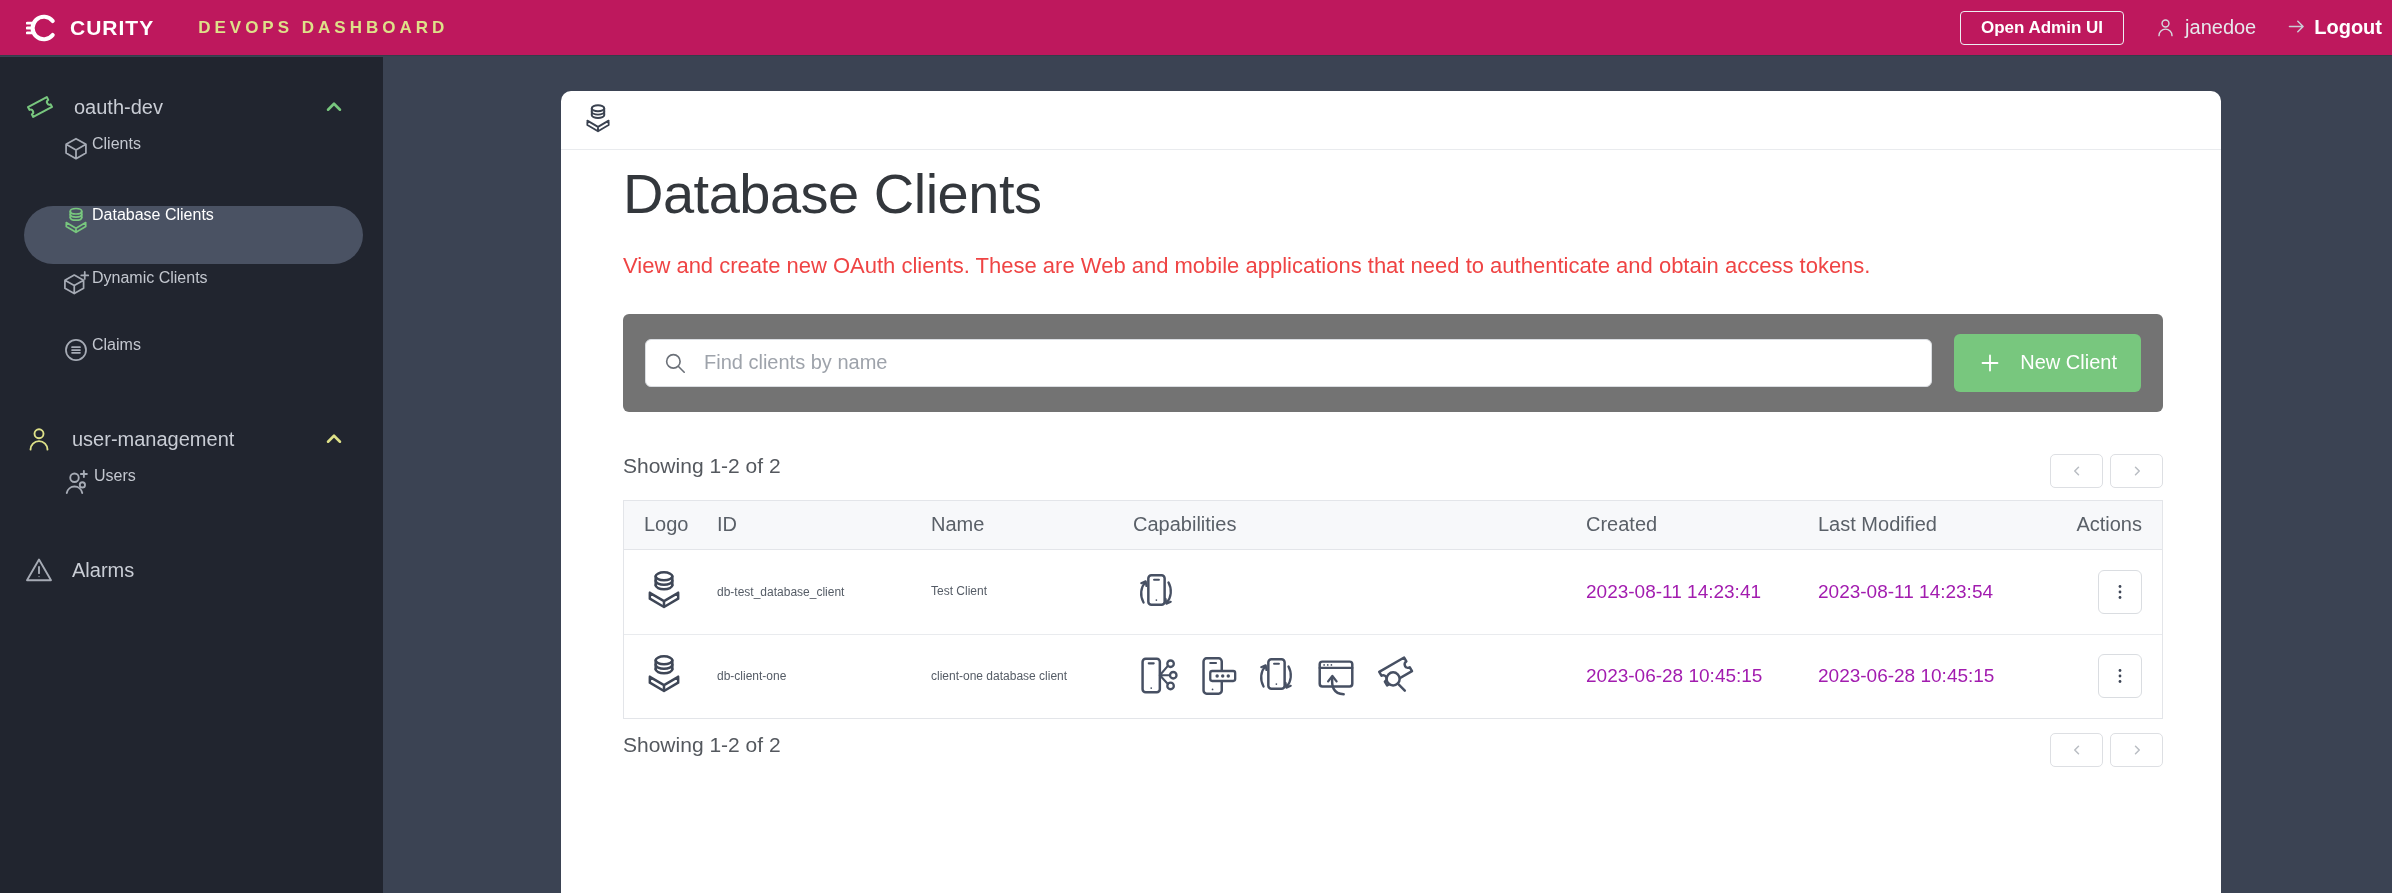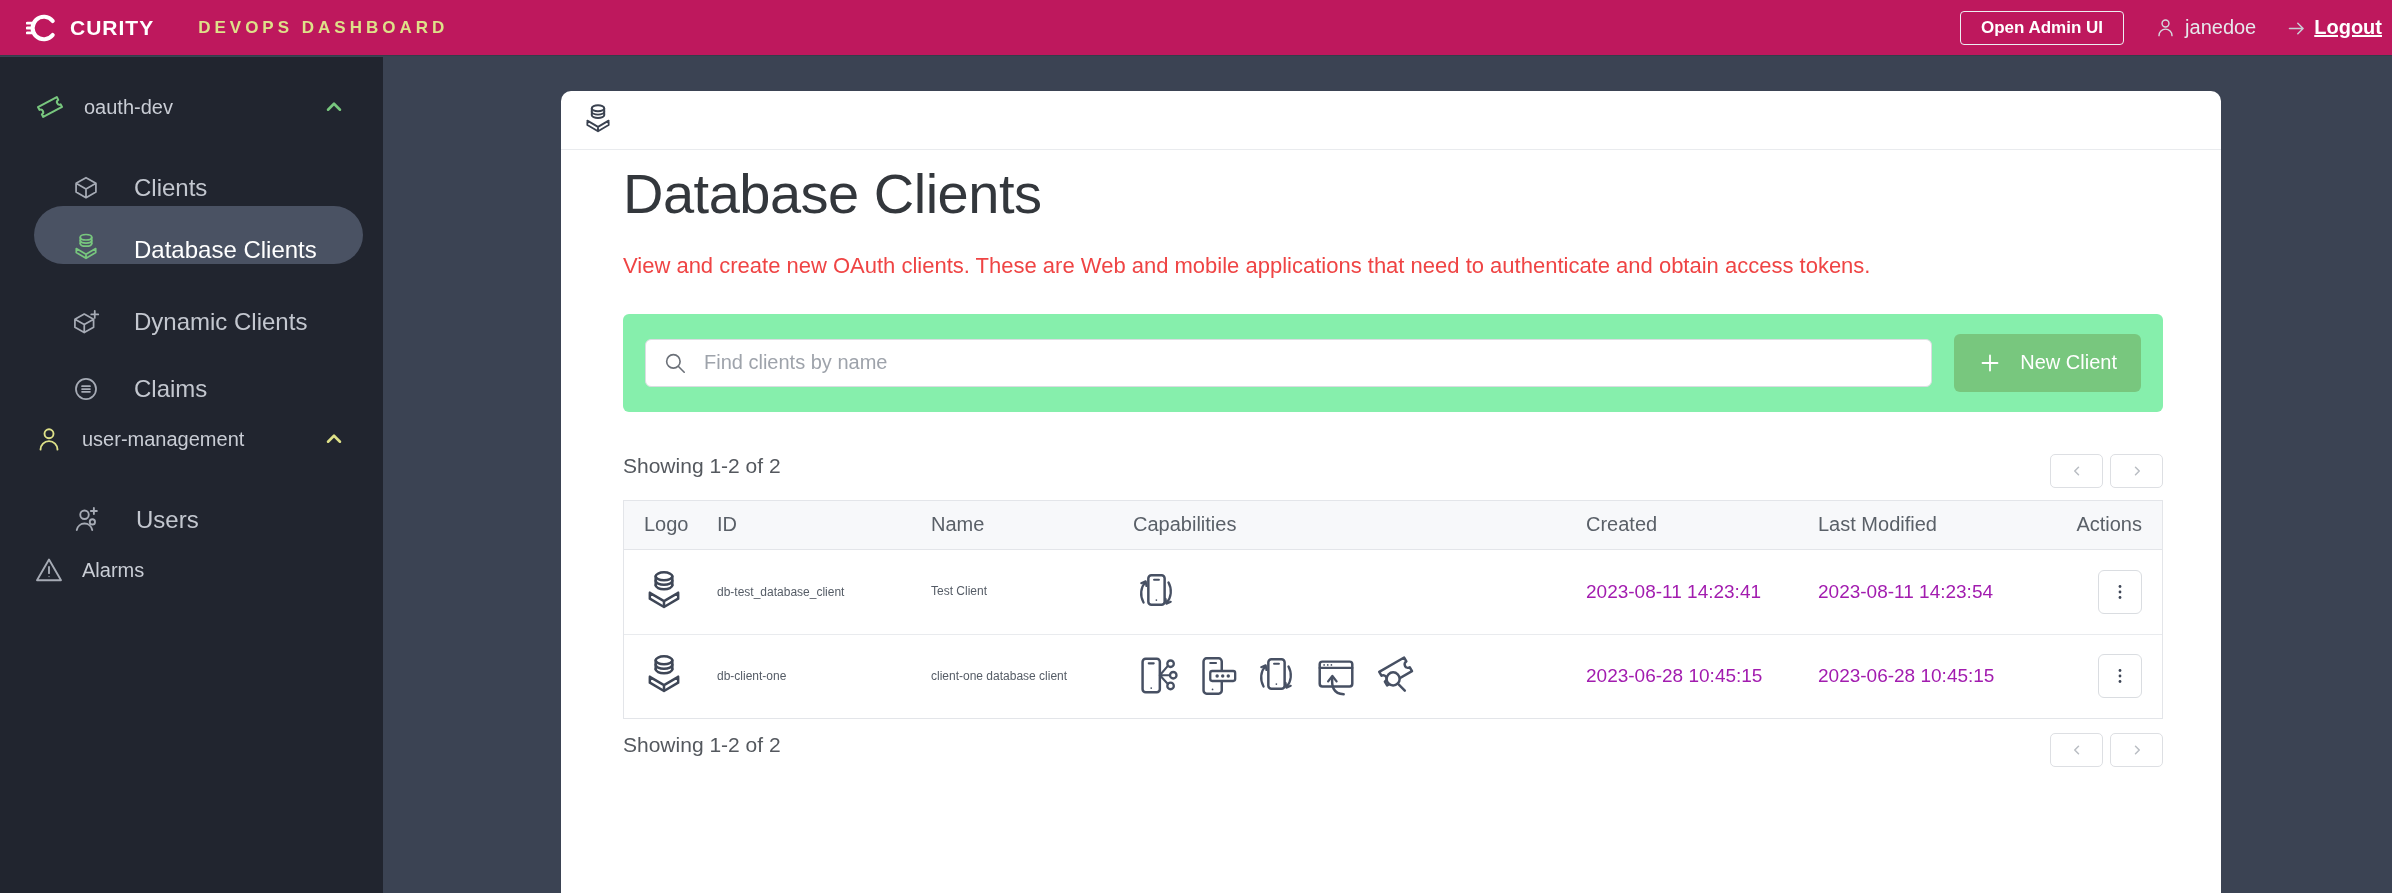--- a/index.html
+++ b/index.html
@@ -7,46 +7,46 @@
   svg.icon{fill:none;stroke:currentColor;stroke-width:1.5;stroke-linecap:round;stroke-linejoin:round;display:block;}
 
   
   .topbar{position:fixed;left:0;top:0;width:2392px;height:56px;background:#be185d;display:flex;align-items:center;padding:0 10px 0 26px;border-bottom:1px solid #363C4A;z-index:5;}
   .brand{display:flex;align-items:center;gap:10px;}
   .brand-name{color:#FFFFFF;font-size:21px;font-weight:bold;letter-spacing:1px;}
   .app-title{margin-left:44px;color:#DEE189;font-size:17px;font-weight:bold;letter-spacing:4px;}
   .topbar-right{margin-left:auto;display:flex;align-items:center;gap:30px;}
   .btn-admin{height:34px;padding:0 20px;background:transparent;border:1px solid #EDEFF2;border-radius:4px;color:#FFFFFF;font-size:17px;font-weight:bold;font-family:inherit;cursor:pointer;}
   .user-chip{display:flex;align-items:center;gap:8px;color:#E6E8EC;font-size:20px;}
-  .logout{display:flex;align-items:flex-end;gap:7px;color:#FFFFFF;font-size:20px;font-weight:bold;cursor:pointer;text-decoration:underline;}
+  .logout{display:flex;align-items:flex-start;gap:7px;color:#FFFFFF;font-size:20px;font-weight:bold;cursor:pointer;}
   .logout .icn{color:#C9CDD5;}
 
   
-  .sidebar{position:fixed;left:0;top:57px;bottom:0;width:383px;background:#21252F;padding-top:22px;padding-left:10px;}
+  .sidebar{position:fixed;left:0;top:57px;bottom:0;width:383px;background:#21252F;padding-top:22px;}
   .side-head{height:56px;display:flex;align-items:center;gap:18px;padding:0 36px 0 24px;color:#C9CDD5;font-size:20px;cursor:pointer;}
   .side-head .chev{margin-left:auto;}
   .side-list{list-style:none;margin:0;padding:0;}
-  .side-item{height:67px;display:flex;align-items:flex-end;gap:34px;padding-left:62px;color:#C3C7CF;font-size:24px;cursor:pointer;}
+  .side-item{height:67px;display:flex;align-items:flex-start;gap:2px;padding-left:62px;color:#C3C7CF;font-size:16px;cursor:pointer;}
   .side-item .icn{color:#A6ABB5;}
   .side-item.selected{height:58px;margin:4px 20px 5px 24px;padding-left:38px;background:#4A5263;border-radius:29px;color:#FFFFFF;}
   .side-item.selected .icn{color:#78C77E;}
   .green{color:#78C77E;}
   .yellow{color:#DEE189;}
   .gray{color:#A6ABB5;}
   .mt8{margin-top:8px;}
 
   
   .content{position:fixed;left:383px;top:56px;right:0;bottom:0;background:#3B4353;padding:35px 171px 0 178px;}
   .card{height:100%;background:#FFFFFF;border-radius:10px 10px 0 0;overflow:hidden;}
   .card-head{height:59px;display:flex;align-items:center;padding-left:22px;border-bottom:1px solid #E9EBEE;color:#3A4250;}
   .card-body{padding:0 58px 0 62px;}
   h1.page-title{margin:12px 0 0;font-size:56px;font-weight:400;color:#33373C;letter-spacing:-0.5px;line-height:1.15;}
   .desc{margin:26px 0 0;font-size:22px;color:#ef4444;line-height:1.3;}
 
-  .search-panel{margin-top:33px;background:#86efac;border-radius:6px;padding:20px 22px;display:flex;align-items:center;}
+  .search-panel{margin-top:33px;background:#737373;border-radius:6px;padding:20px 22px;display:flex;align-items:center;}
   .search-box{position:relative;flex:1;}
   .search-box input{width:100%;height:48px;border:1px solid #DADDE1;border-radius:6px;background:#FFFFFF;padding:0 16px 0 58px;font-size:20px;color:#3A3F45;font-family:inherit;outline:none;}
   .search-box input::placeholder{color:#9EA3AB;}
   .search-ic{position:absolute;left:17px;top:11px;color:#6B7078;}
   .btn-new{margin-left:22px;height:58px;padding:0 24px;background:#78C77E;border:none;border-radius:6px;color:#FFFFFF;font-size:20px;font-family:inherit;display:flex;align-items:center;gap:18px;cursor:pointer;}
 
   .toolbar{margin-top:42px;display:flex;justify-content:space-between;align-items:flex-start;}
   .toolbar.bottom{margin-top:14px;}
   .showing{font-size:21px;color:#54585E;}
   .pager{display:flex;gap:7px;}

